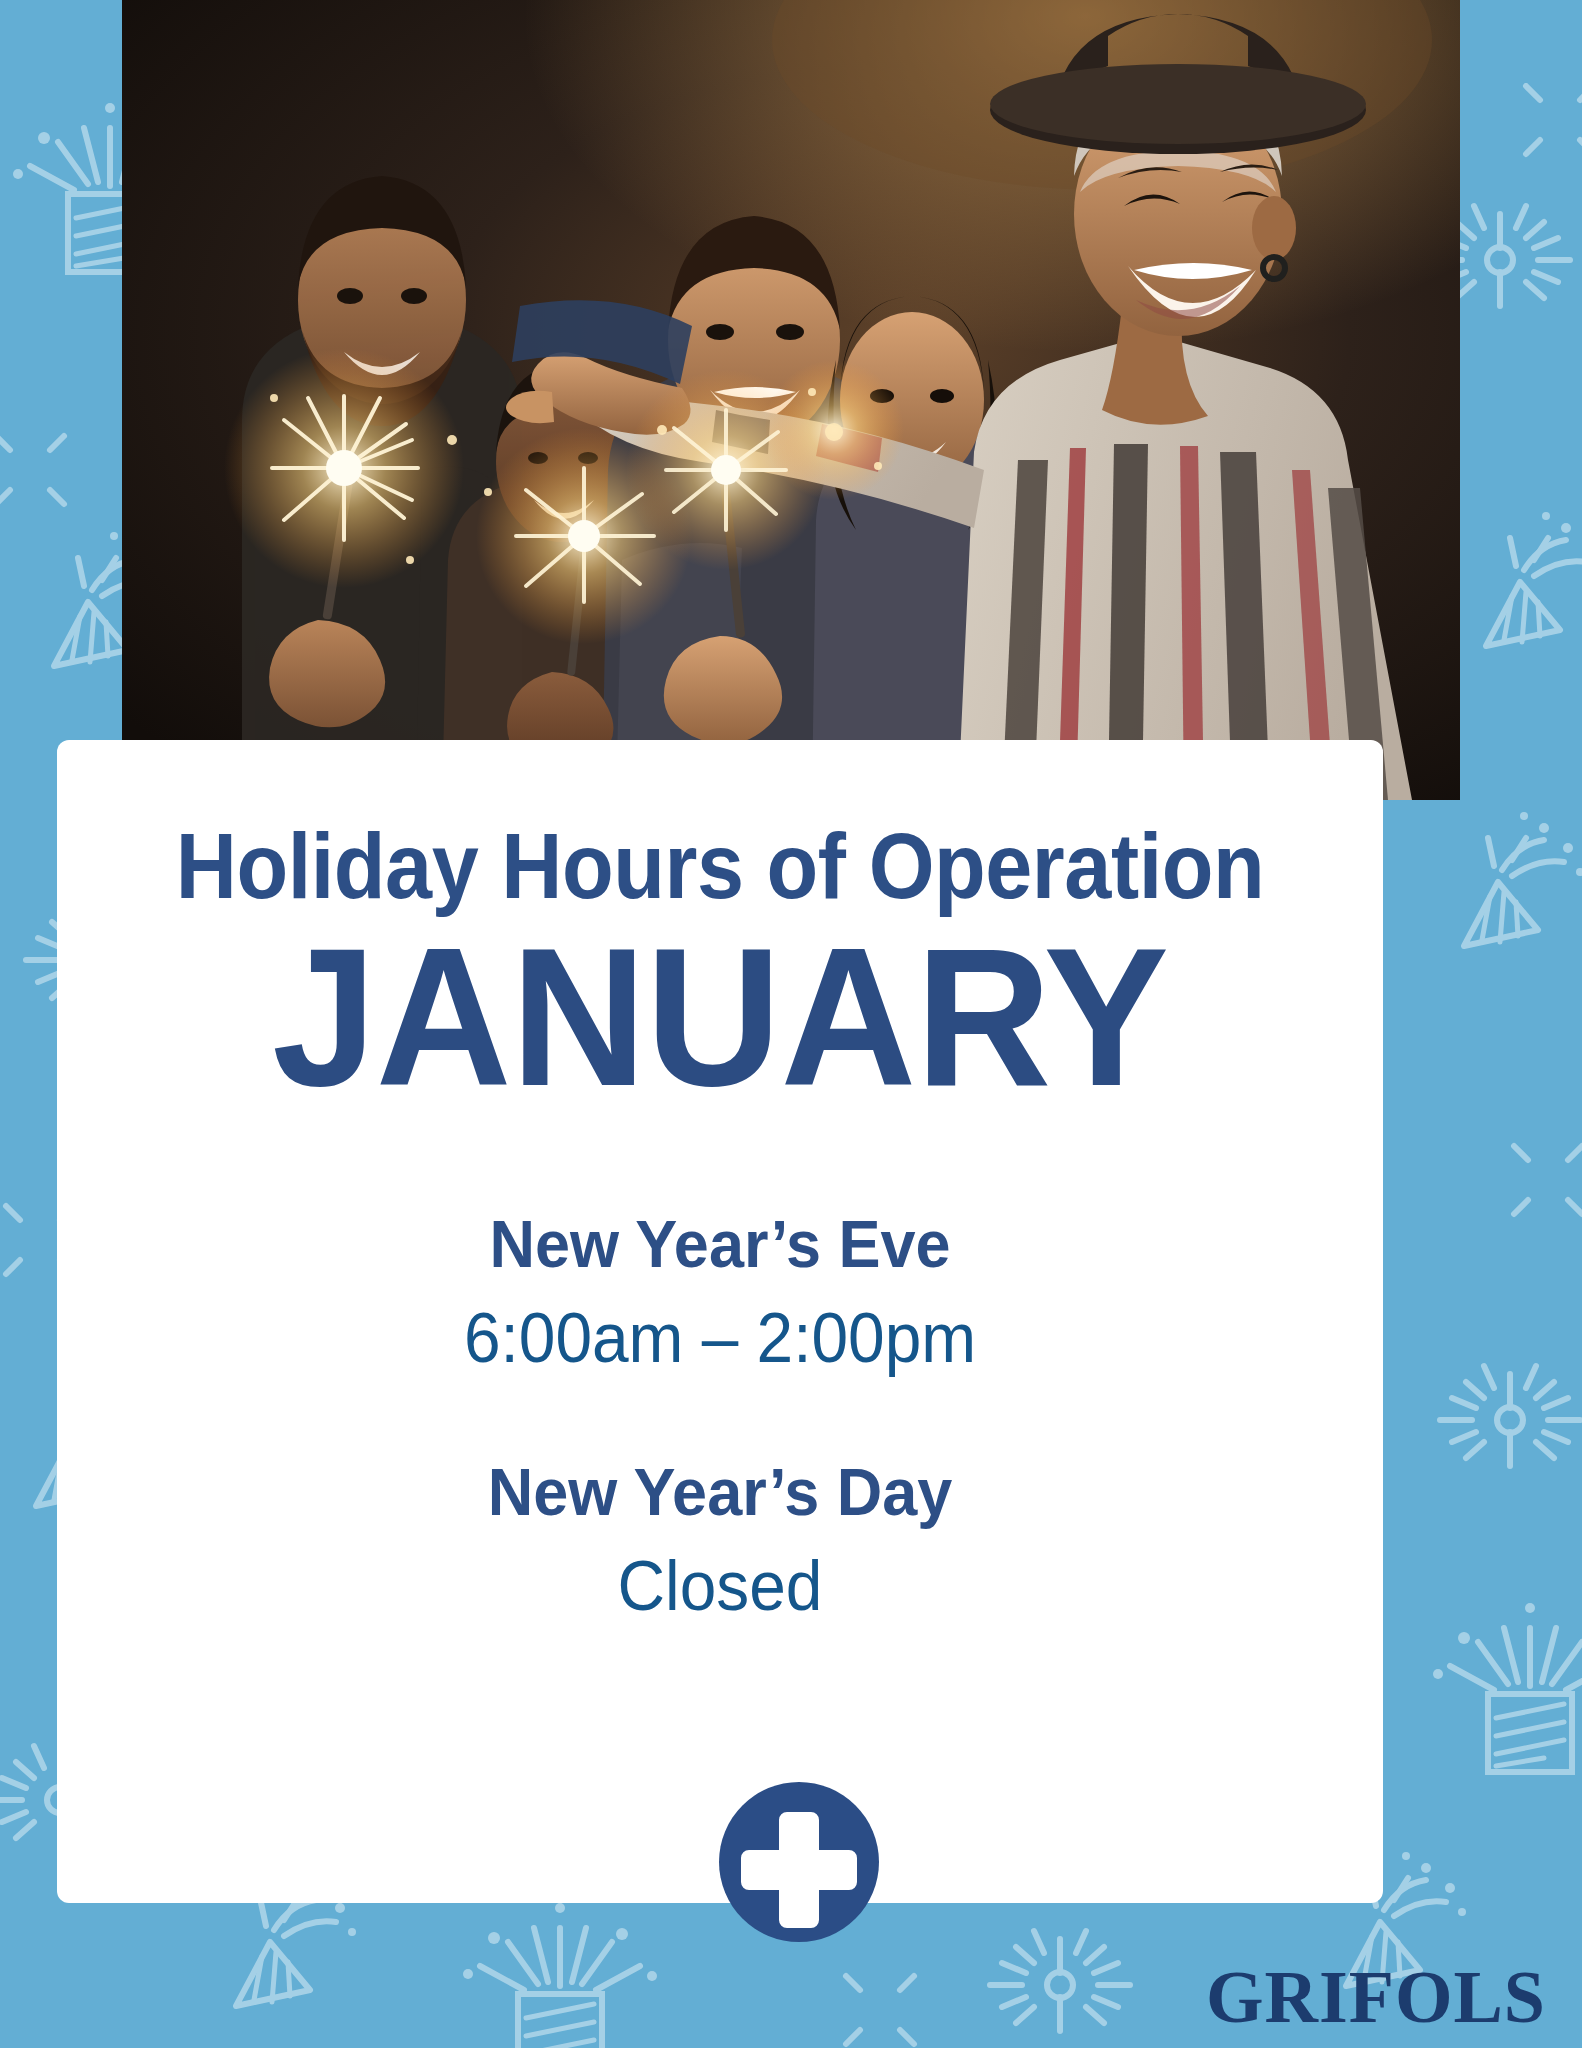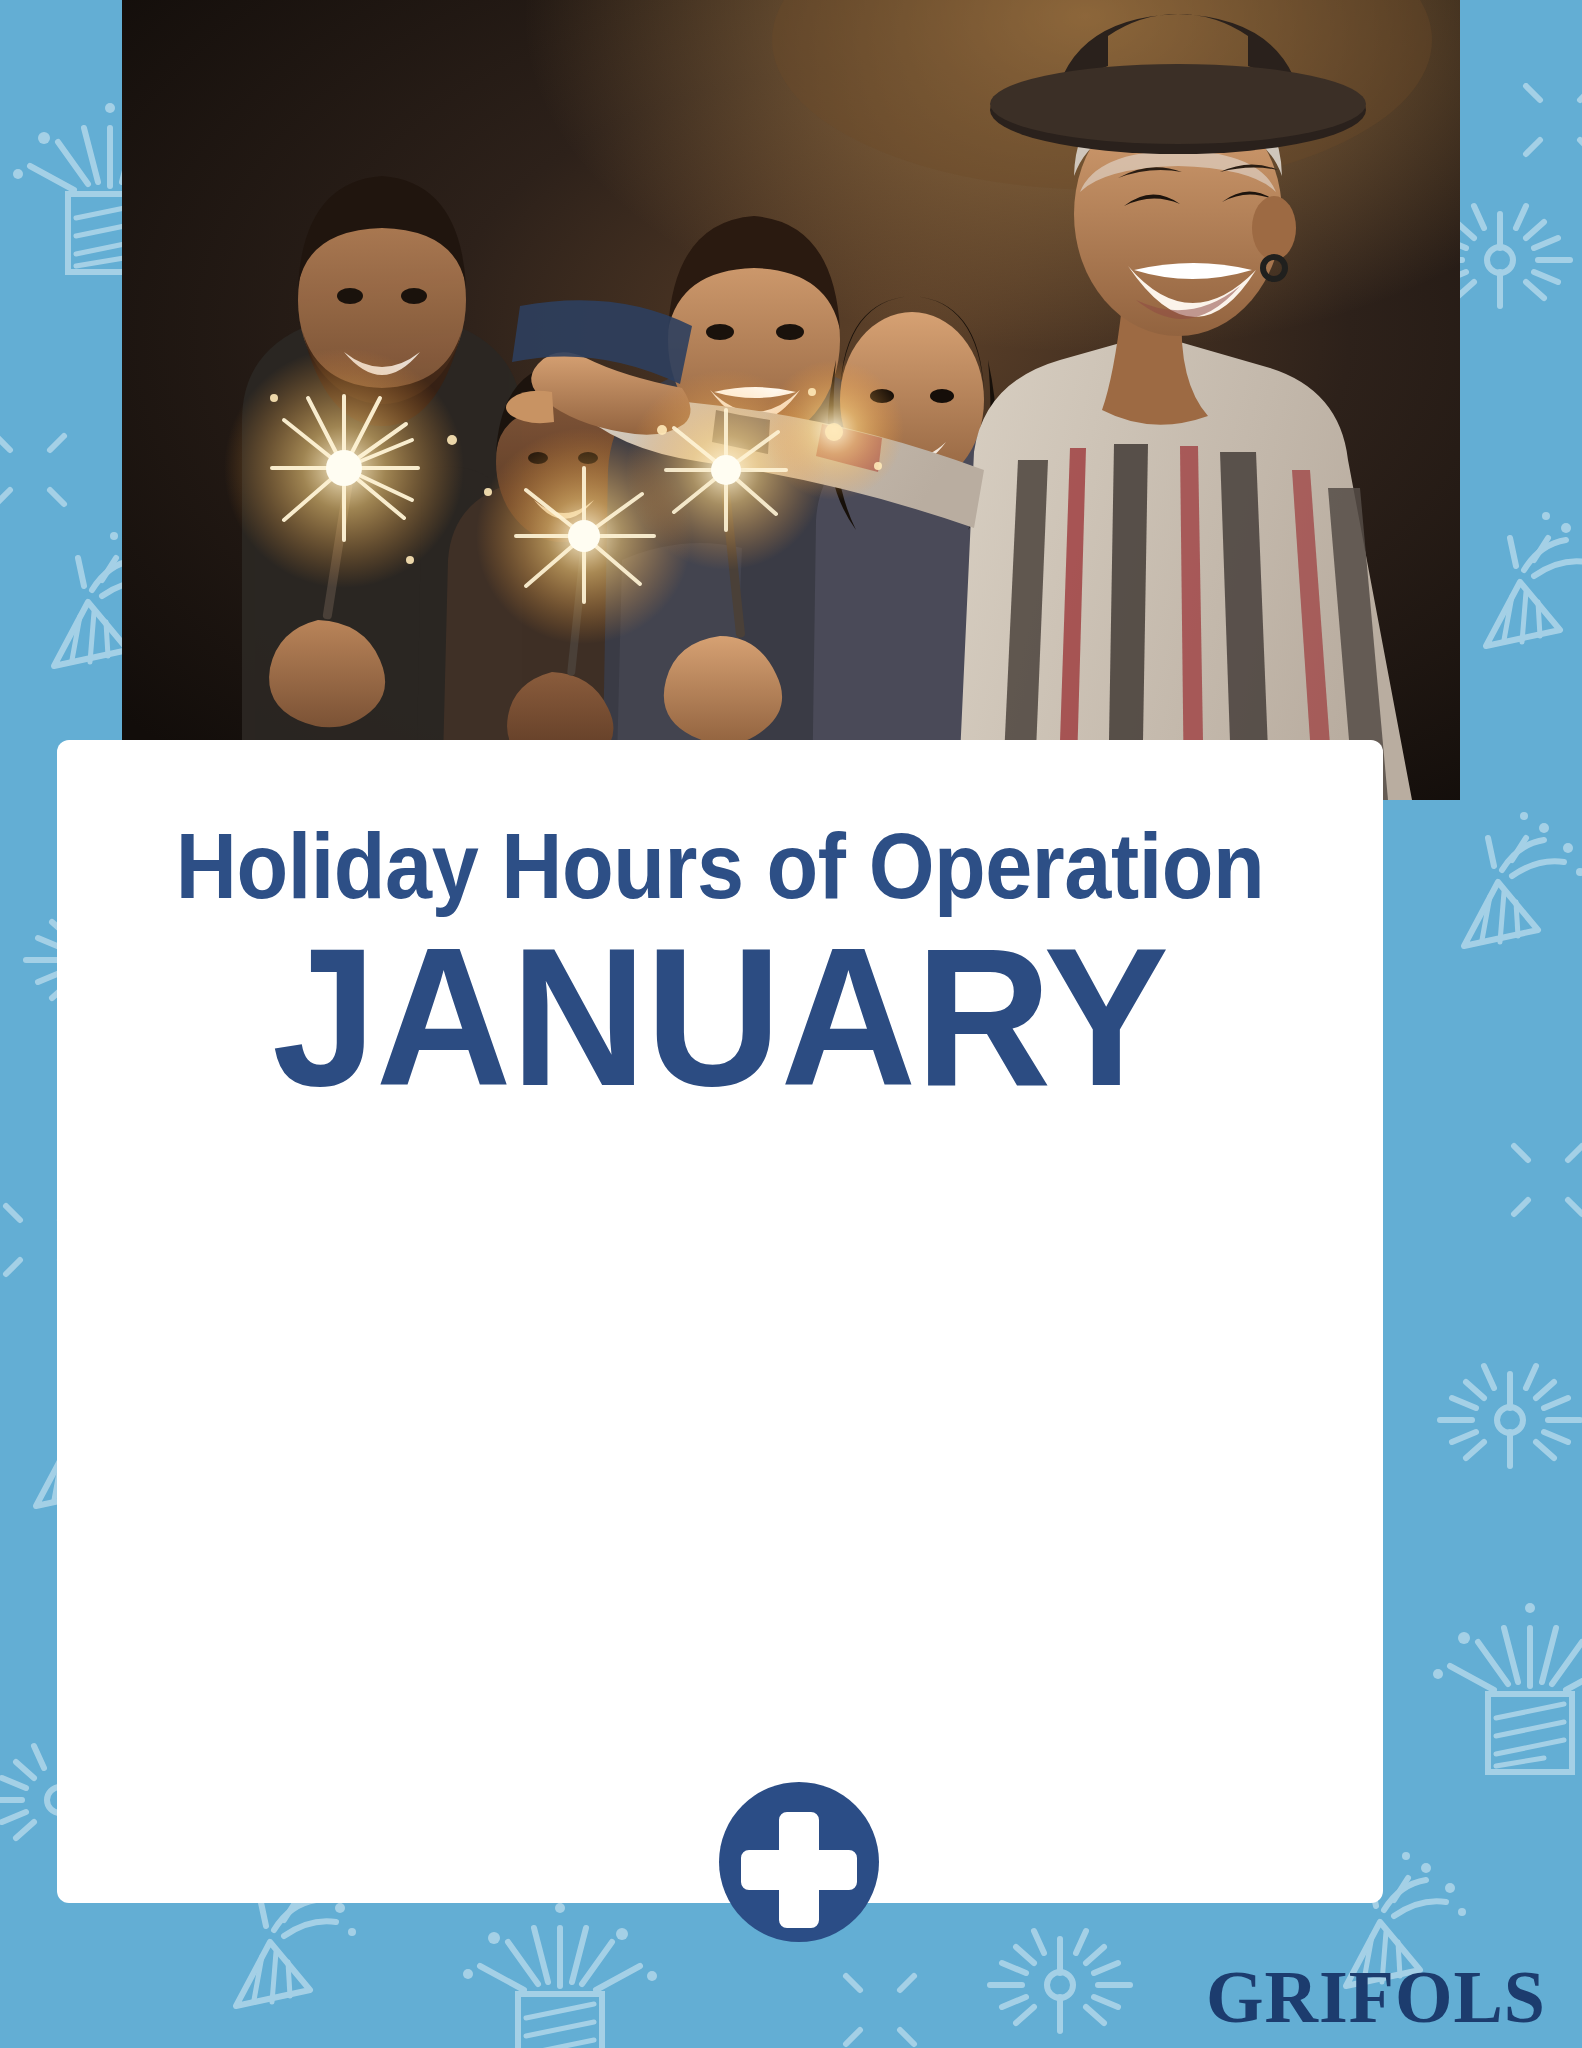--- a/index.html
+++ b/index.html
@@ -445,20 +445,33 @@
     </svg>
   </div>
 
   <div class="card">
     <div class="card-inner">
 
       <h1 class="title-holiday">Holiday Hours of Operation</h1>
 
       <h2 class="title-month">JANUARY</h2>
 
+      <div class="entries">
+
+        <div class="entry">
+          <p class="entry-name">New Year’s Eve</p>
+          <p class="entry-hours">6:00am – 2:00pm</p>
+        </div>
+
+        <div class="entry">
+          <p class="entry-name">New Year’s Day</p>
+          <p class="entry-hours">Closed</p>
+        </div>
+
+      </div>
     </div>
   </div>
 
   <div class="plus-badge">
     <svg viewBox="0 0 160 160" aria-hidden="true">
       <circle cx="80" cy="80" r="80" fill="#2B4D86"></circle>
       <path d="M68 30 h24 a8 8 0 0 1 8 8 v30 h30 a8 8 0 0 1 8 8 v24 a8 8 0 0 1 -8 8 h-30 v30 a8 8 0 0 1 -8 8 h-24 a8 8 0 0 1 -8 -8 v-30 h-30 a8 8 0 0 1 -8 -8 v-24 a8 8 0 0 1 8 -8 h30 v-30 a8 8 0 0 1 8 -8 z" fill="#ffffff"></path>
     </svg>
   </div>
 

